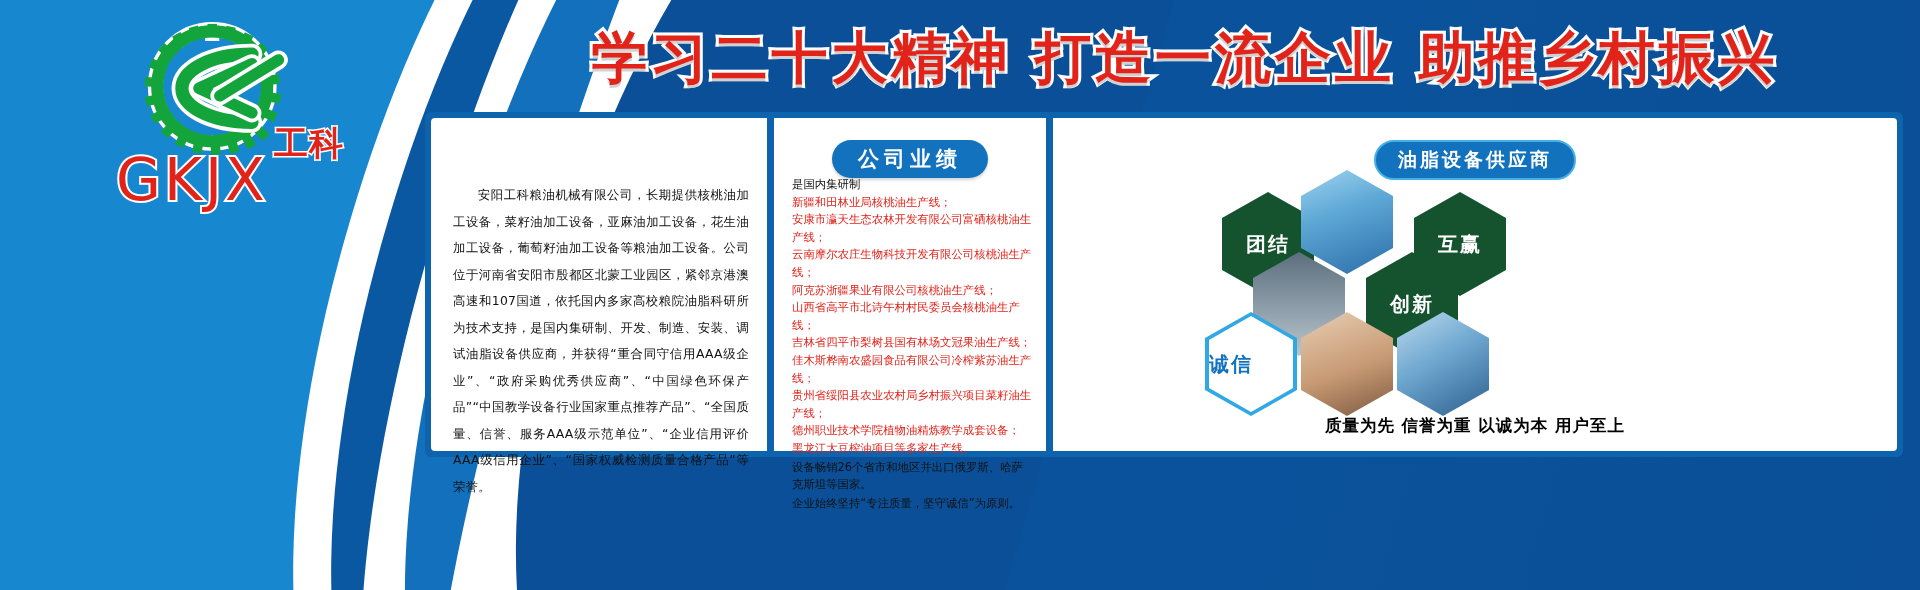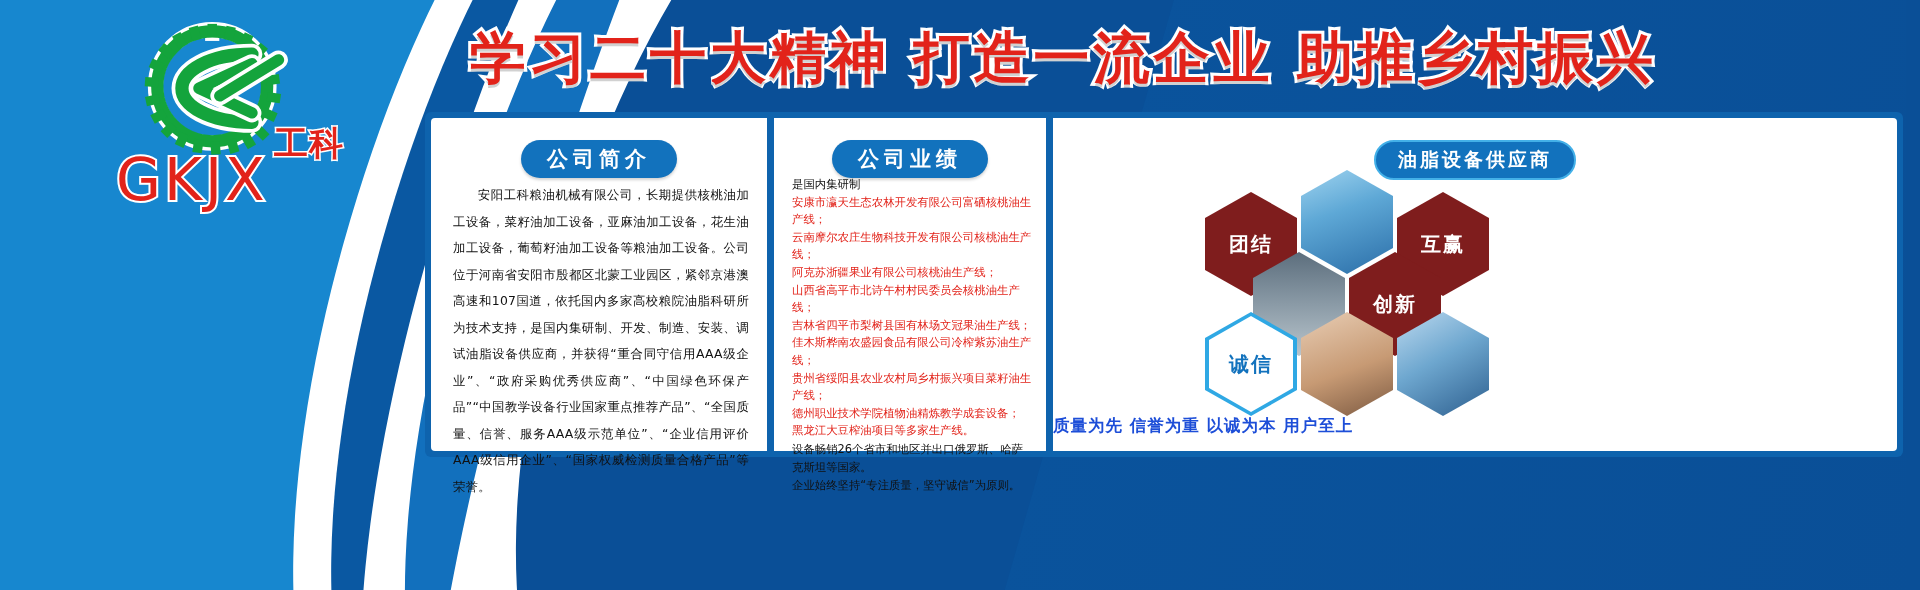--- a/index.html
+++ b/index.html
@@ -41,21 +41,21 @@
   .logo-cn{position:absolute;right:-12px;top:99px;font-size:34px;font-weight:bold;
         color:#e2231a;-webkit-text-stroke:3px #fff;paint-order:stroke fill;
         letter-spacing:1px;}
   .logo-latin{position:absolute;left:4px;top:124px;font-size:58px;font-weight:normal;
         font-family:"DejaVu Sans","Liberation Sans",sans-serif;
         color:#e2231a;-webkit-text-stroke:4px #fff;paint-order:stroke fill;
         letter-spacing:3px;}
 
   
   .title-bar{position:absolute;left:470px;top:16px;width:1430px;height:86px;
-        display:flex;align-items:center;justify-content:flex-start;}
+        display:flex;align-items:center;justify-content:center;}
   .title-text{font-size:56px;font-weight:bold;color:#e2231a;
         -webkit-text-stroke:6px #ffffff;paint-order:stroke fill;
         letter-spacing:4px;white-space:nowrap;
         text-shadow:0 3px 0 rgba(0,0,0,.18);}
 
   
   .panels{position:absolute;left:425px;top:112px;width:1478px;height:345px;
         background:#0e63ad;border-radius:6px;padding:6px;box-sizing:border-box;
         display:flex;gap:7px;}
   .panel{background:#ffffff;position:relative;box-sizing:border-box;}
@@ -83,35 +83,35 @@
   
   .p3-head{position:absolute;top:22px;left:50%;transform:translateX(-50%);
         background:#1272bd;color:#ffffff;border-radius:20px;
         padding:5px 22px;font-size:19px;font-weight:bold;letter-spacing:3px;
         white-space:nowrap;border:2px solid #43b0e8;}
   .hexfield{position:absolute;left:0;right:0;top:68px;height:200px;}
   .hex{position:absolute;width:92px;height:104px;
         clip-path:polygon(50% 0%,100% 25%,100% 75%,50% 100%,0% 75%,0% 25%);
         display:flex;align-items:center;justify-content:center;
         font-size:20px;font-weight:bold;color:#ffffff;letter-spacing:2px;}
-  .hex.word{background:#7f1d1d;}
+  .hex.word{background:#14532d;margin-left:17px;}
   .hex.ring{background:#2fa8e4;}
   .hex.ring .inner{position:absolute;left:4px;top:4px;width:84px;height:96px;
         clip-path:polygon(50% 0%,100% 25%,100% 75%,50% 100%,0% 75%,0% 25%);
-        background:#ffffff;display:flex;align-items:center;justify-content:center;
+        background:#ffffff;display:flex;align-items:center;
         color:#1272bd;font-size:20px;font-weight:bold;letter-spacing:2px;}
   .hex.photo{overflow:hidden;}
   .hex .ph{width:100%;height:100%;}
   .ph-city{background:linear-gradient(160deg,#9fd3ef 0%,#5ea8d6 40%,#2b6ea8 100%);}
   .ph-factory{background:linear-gradient(180deg,#5c6e7d 0%,#8a9aa6 50%,#b9c5cc 100%);}
   .ph-hands{background:linear-gradient(160deg,#e8cdb4 0%,#c79a74 55%,#7d5a41 100%);}
   .ph-glass{background:linear-gradient(150deg,#bcd9ef 0%,#6ea7cf 45%,#2d5f8f 100%);}
 
-  .p3-slogan{position:absolute;left:0;right:0;bottom:14px;text-align:left;
-        color:#1d4ed8;font-size:16.5px;font-weight:bold;letter-spacing:1px;}
+  .p3-slogan{position:absolute;left:0;right:0;bottom:14px;text-align:center;
+        color:#000000;font-size:16.5px;font-weight:bold;letter-spacing:1px;}
 
   .edge-right{position:absolute;right:0;top:0;width:14px;height:590px;background:#0a4f97;}
 </style>
 </head>
 <body>
 
 <div class="stage">
 
   <div class="swoosh sw-a"></div>
   <div class="swoosh sw-white1"></div>
@@ -169,28 +169,28 @@
     <div class="logo-latin">GKJX</div>
   </div>
 
   <div class="title-bar">
     <div class="title-text">学习二十大精神  打造一流企业  助推乡村振兴</div>
   </div>
 
   <div class="panels">
 
     <section class="panel p1">
-      <div class="panel-head">公司简介</div>
       <div class="intro">安阳工科粮油机械有限公司，长期提供核桃油加工设备，菜籽油加工设备，亚麻油加工设备，花生油加工设备，葡萄籽油加工设备等粮油加工设备。公司位于河南省安阳市殷都区北蒙工业园区，紧邻京港澳高速和107国道，依托国内多家高校粮院油脂科研所为技术支持，是国内集研制、开发、制造、安装、调试油脂设备供应商，并获得“重合同守信用AAA级企业”、“政府采购优秀供应商”、“中国绿色环保产品”“中国教学设备行业国家重点推荐产品”、“全国质量、信誉、服务AAA级示范单位”、“企业信用评价AAA级信用企业”、“国家权威检测质量合格产品”等荣誉。</div>
     </section>
 
     <section class="panel p2">
       <div class="panel-head">公司业绩</div>
       <div class="perf">
         <div class="lead">是国内集研制</div>
+        <div class="red">新疆和田林业局核桃油生产线；</div>
         <div class="red">安康市瀛天生态农林开发有限公司富硒核桃油生产线；</div>
         <div class="red">云南摩尔农庄生物科技开发有限公司核桃油生产线；</div>
         <div class="red">阿克苏浙疆果业有限公司核桃油生产线；</div>
         <div class="red">山西省高平市北诗午村村民委员会核桃油生产线；</div>
         <div class="red">吉林省四平市梨树县国有林场文冠果油生产线；</div>
         <div class="red">佳木斯桦南农盛园食品有限公司冷榨紫苏油生产线；</div>
         <div class="red">贵州省绥阳县农业农村局乡村振兴项目菜籽油生产线；</div>
         <div class="red">德州职业技术学院植物油精炼教学成套设备；</div>
         <div class="red">黑龙江大豆榨油项目等多家生产线。</div>
         <div class="tail">设备畅销26个省市和地区并出口俄罗斯、哈萨克斯坦等国家。</div>

